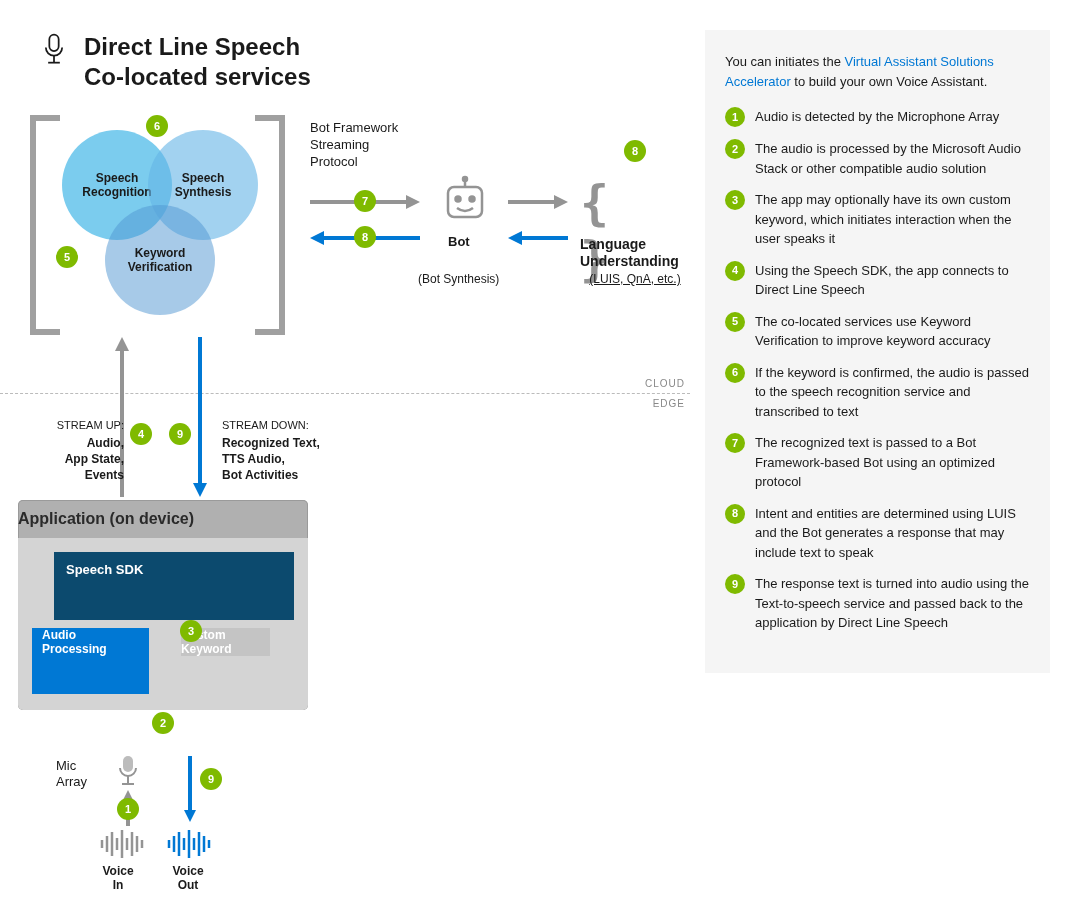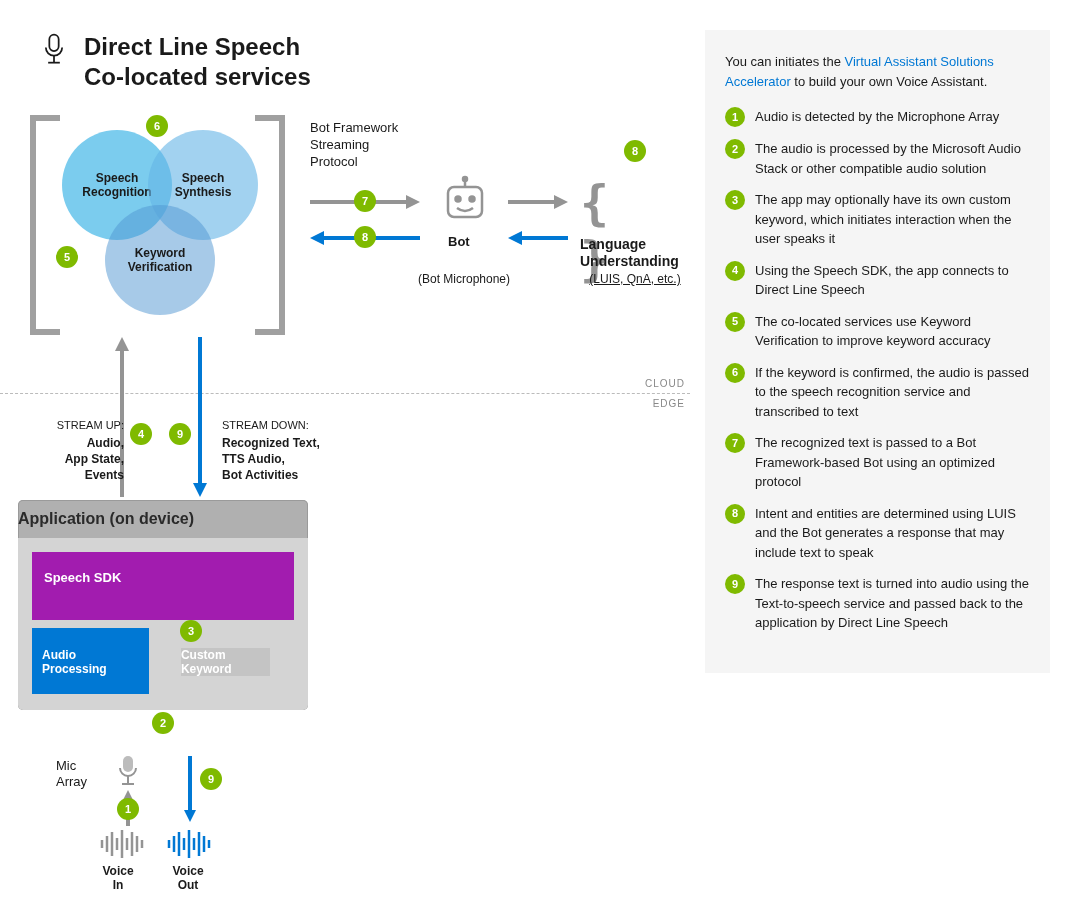--- a/index.html
+++ b/index.html
@@ -147,33 +147,34 @@
     font-weight: 600;
     font-size: 16px;
     color: #2a2a2a;
   }
   .app-box-body {
     background: #d4d4d4;
     padding: 14px 14px 16px 14px;
     border-radius: 0 0 5px 5px;
   }
   .sdk-box {
-    background: #a21caf;
+    background: #0c4a6e;
     color: #fff;
     font-weight: 600;
     font-size: 13px;
-    padding: 18px 12px;
+    padding: 10px 12px;
     height: 68px;
+    margin-left: 22px;
   }
   .sub-boxes { display: flex; gap: 8px; margin-top: 8px; }
   .sub-boxes > div {
     color: #fff;
     font-weight: 600;
     font-size: 12px;
-    padding: 20px 10px;
+    padding: 0 10px;
     height: 66px;
     display:flex;
     align-items:flex-start;
   }
   .audio-proc { background: #0078d4; width: 46%; }
   .custom-kw-wrap { width: 54%; display:flex; }
   .custom-kw-pad { background:#0078d4; width:14px; }
   .custom-kw { background: #c4c4c4; flex:1; color:#fff; }
   .custom-kw-pad2 { background:#0078d4; width:14px; }
   .mic-small { position: absolute; left: 116px; top: 754px; }
@@ -240,21 +241,21 @@
     <svg width="50" height="50" viewBox="0 0 50 50" fill="none" stroke="#949494" stroke-width="2.5">
       <line x1="25" y1="4" x2="25" y2="12"></line>
         <circle cx="25" cy="4" r="2" fill="#949494"></circle>
       <rect x="8" y="12" width="34" height="30" rx="6"></rect>
       <circle cx="18" cy="24" r="2.5" fill="#949494"></circle>
         <circle cx="32" cy="24" r="2.5" fill="#949494"></circle>
       <path d="M17 33 q8 6 16 0"></path>
     </svg>
   </div>
   <div class="bot-label">Bot</div>
-  <div class="bot-sub">(Bot Microphone)</div>
+  <div class="bot-sub">(Bot Synthesis)</div>
 
   <div class="arrow" style="left:508px;top:192px">
     <svg width="60" height="20">
         <line x1="0" y1="10" x2="46" y2="10" stroke="#949494" stroke-width="4"></line>
         <polygon points="46,3 60,10 46,17" fill="#949494"></polygon>
       </svg>
   </div>
   <div class="arrow" style="left:508px;top:228px">
     <svg width="60" height="20">
         <line x1="14" y1="10" x2="60" y2="10" stroke="#0078d4" stroke-width="4"></line>

